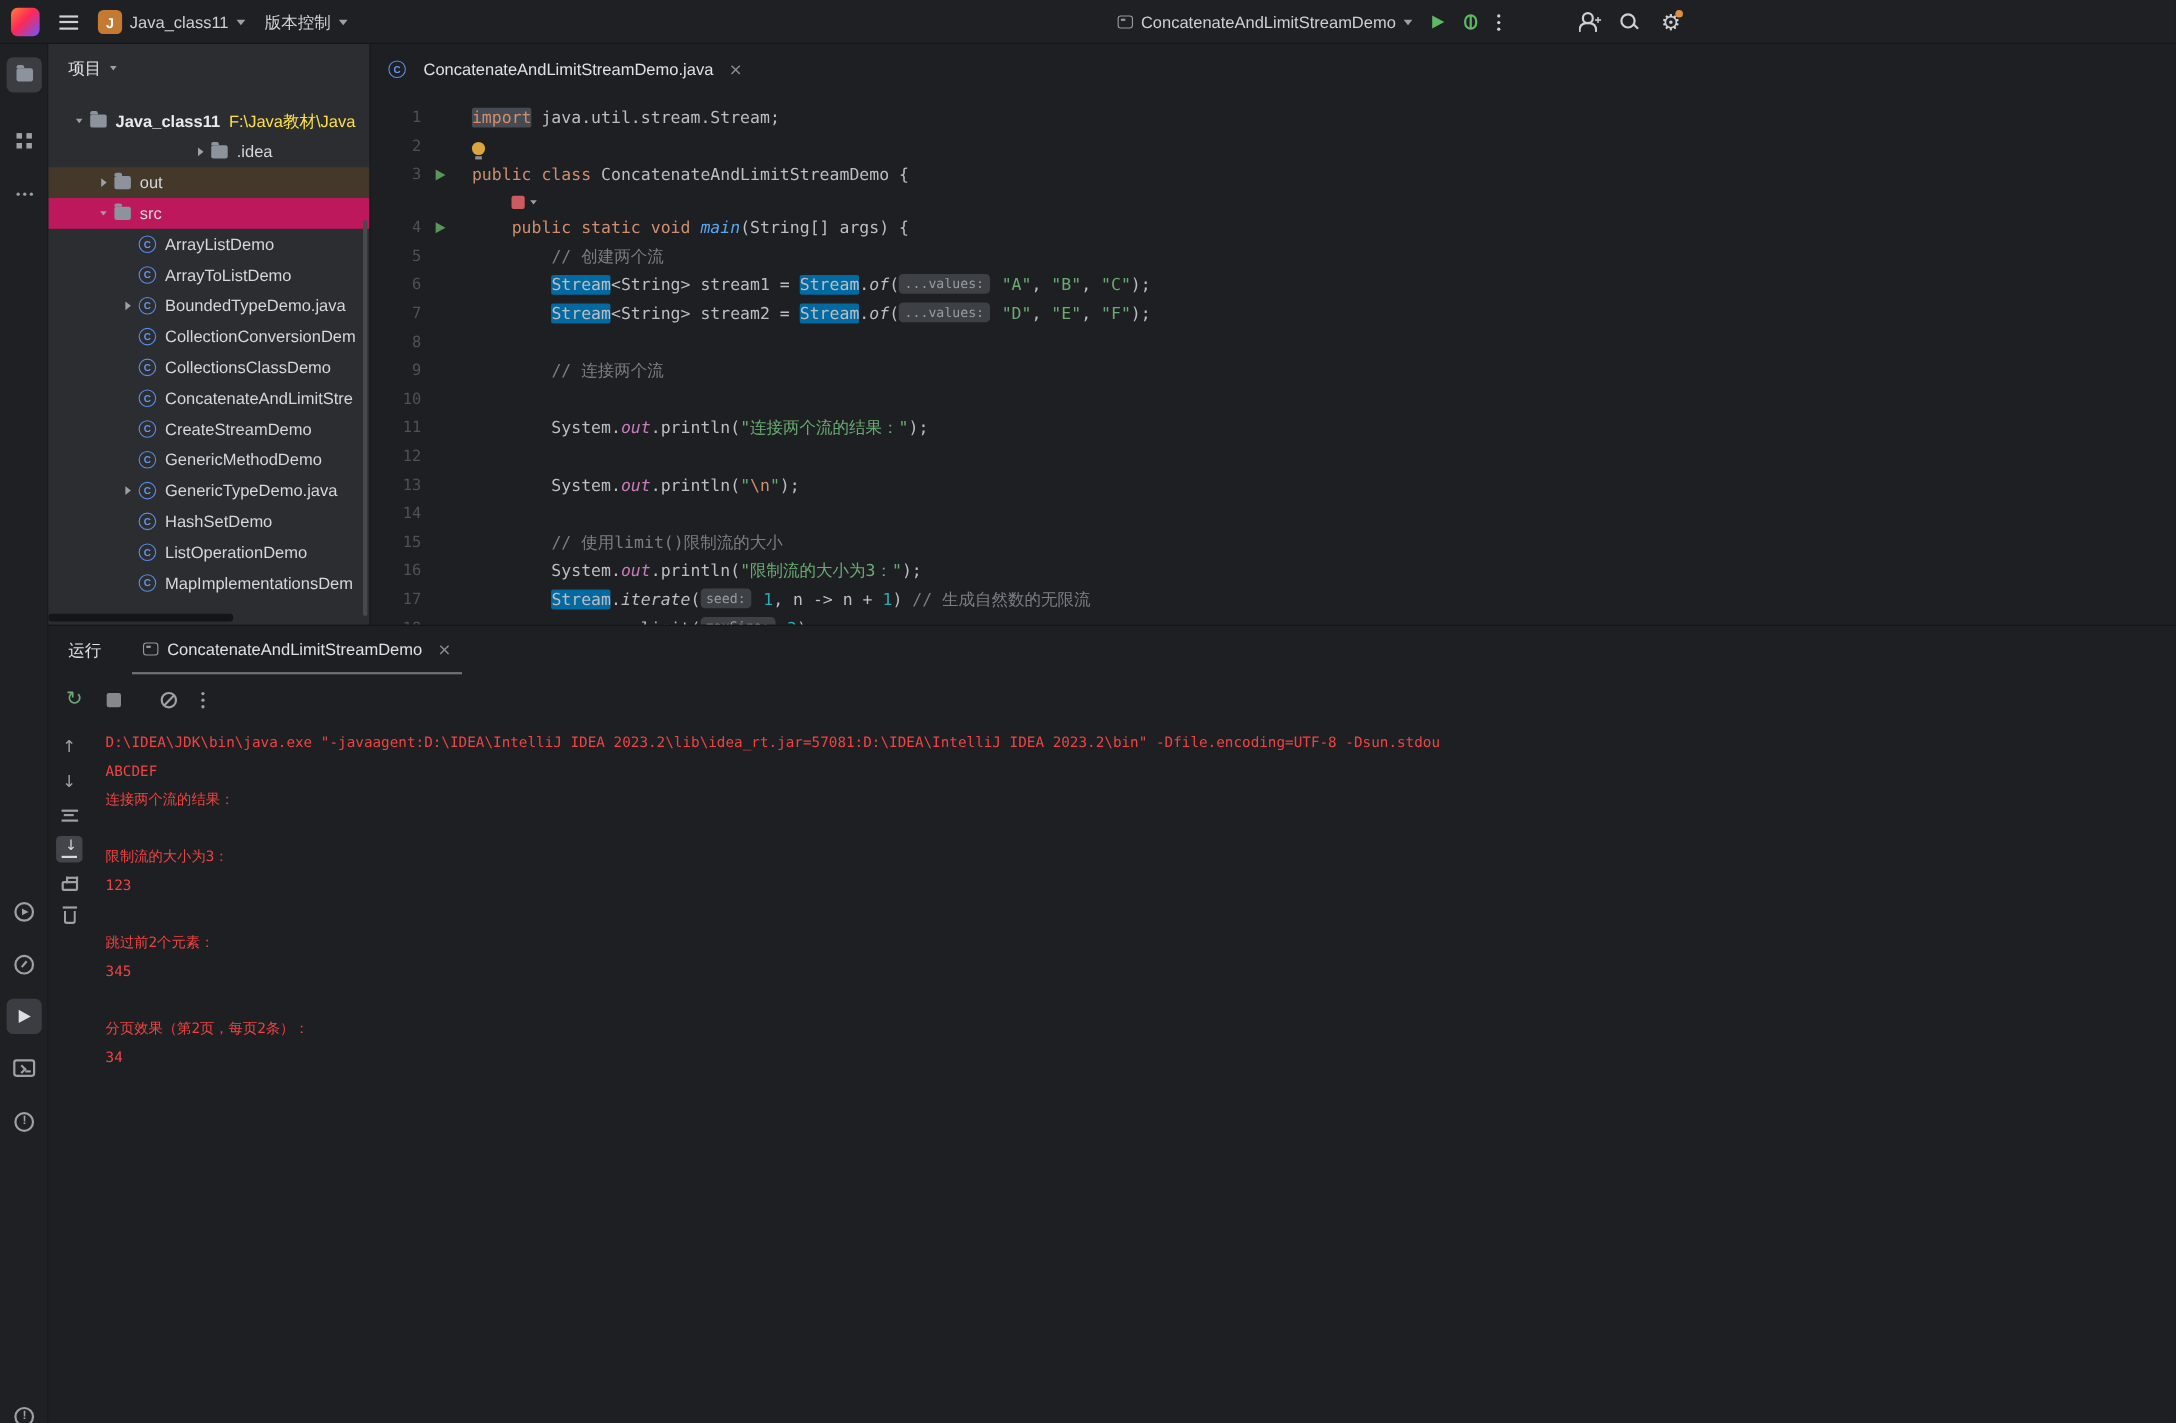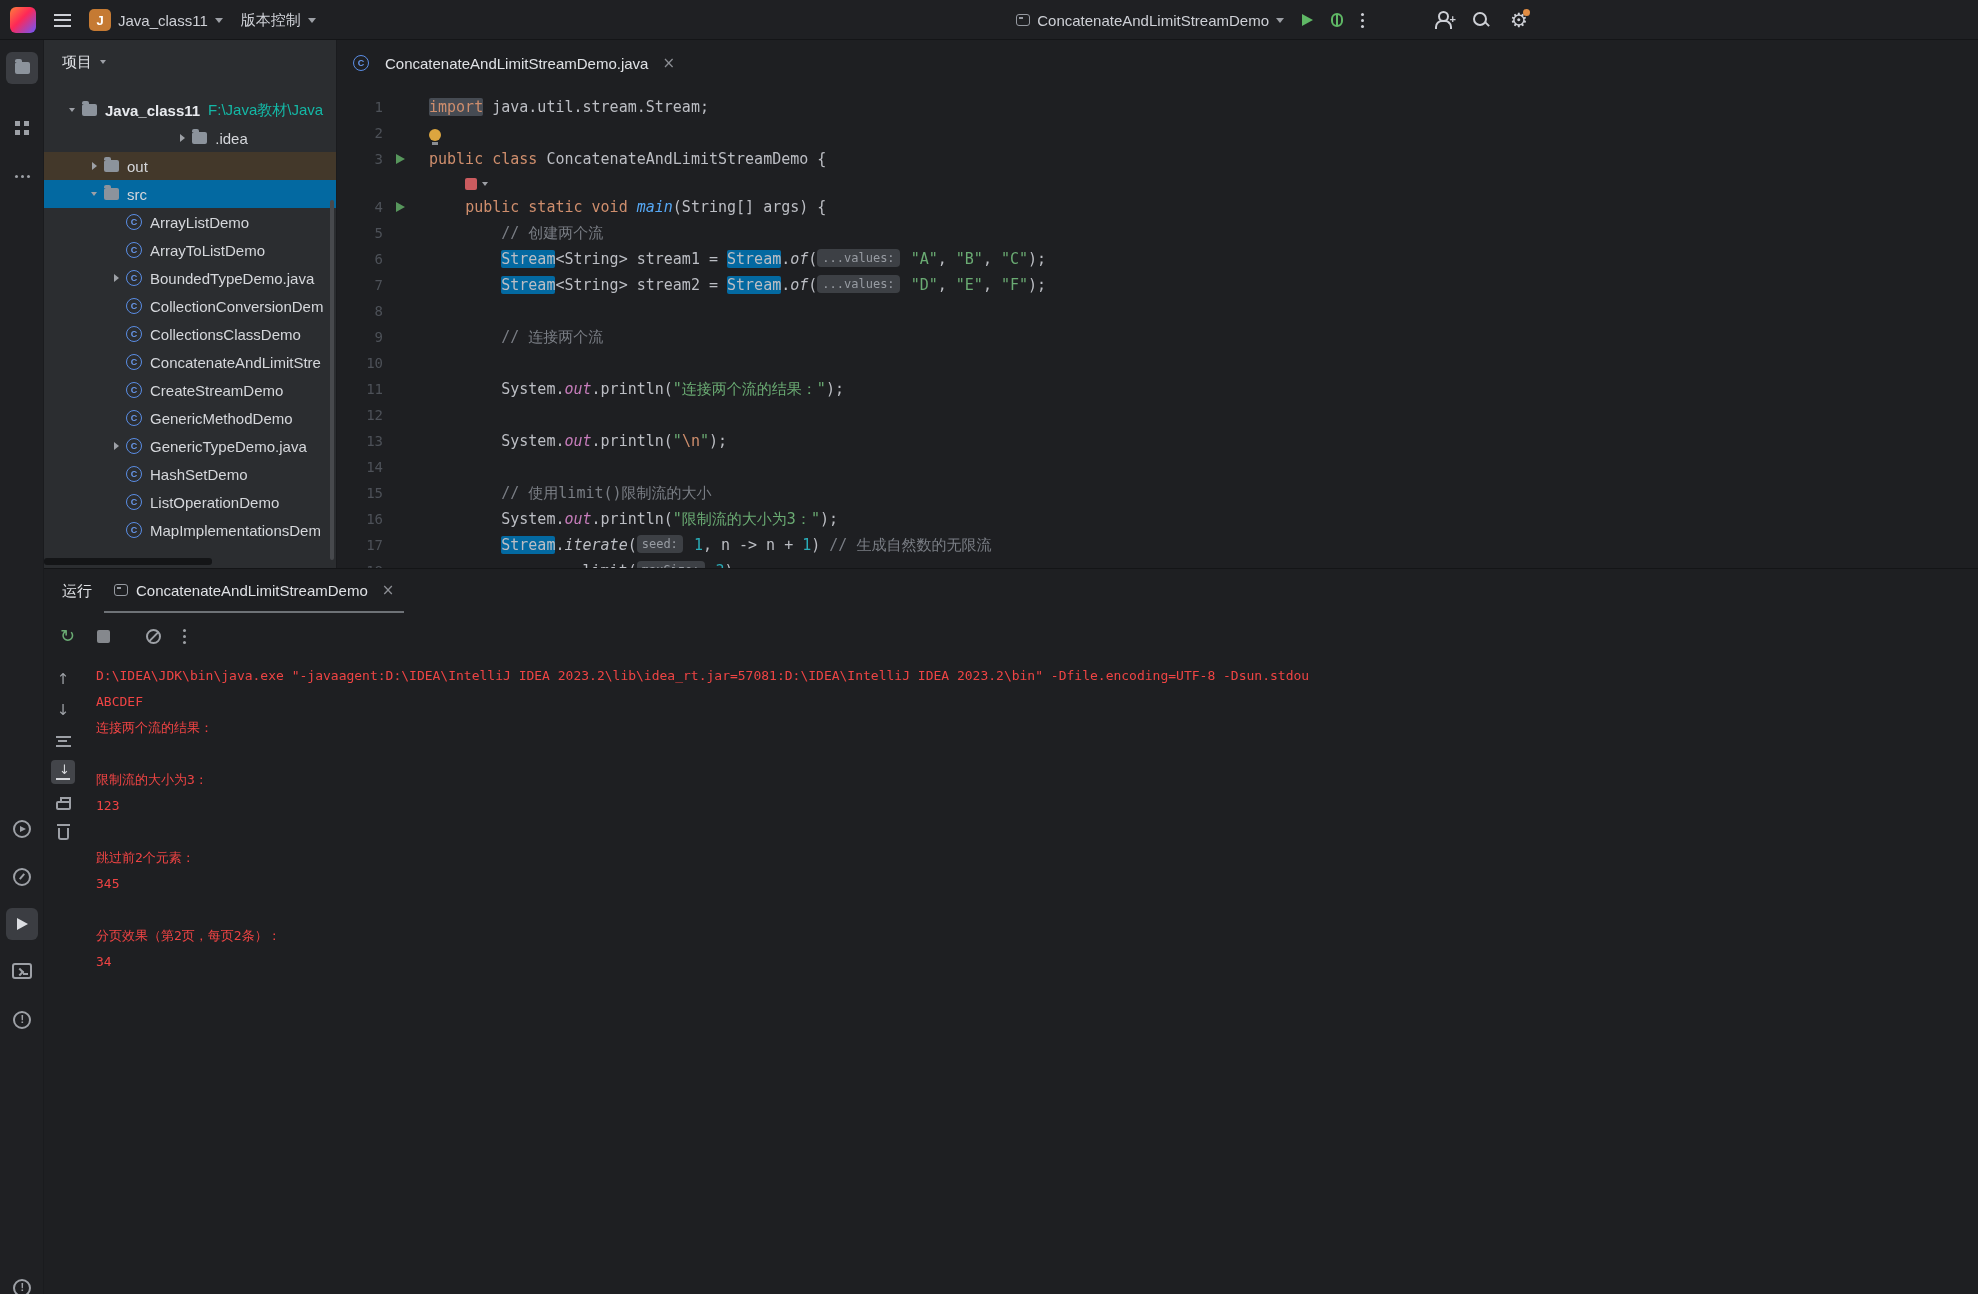--- a/index.html
+++ b/index.html
@@ -73,28 +73,28 @@
   .ico-term::after { content:""; position:absolute; right:2px; bottom:2px; width:5px; height:2px; background:#9da0a6; }
 
   
   #project-panel { position:absolute; left:44px; top:40px; width:292px; height:528px;
                    background:#2b2d30; overflow:hidden; }
   .panel-header { height:44px; display:flex; align-items:center; gap:8px; padding-left:18px;
                   font-size:15px; color:#dfe1e5; }
   #project-tree { padding-top:12px; }
   .tree-row { height:28px; display:flex; align-items:center; font-size:15px; color:#d5d7db; white-space:nowrap; }
   .tree-row.bg-brown { background:#43382a; }
-  .tree-row.bg-selected { background:#0369a1; }
+  .tree-row.bg-selected { background:#be185d; }
   .tree-chev { width:20px; flex:none; display:flex; align-items:center; justify-content:center; }
   .ico-class { width:16px; height:16px; flex:none; border:1px solid #5a8de5; border-radius:50%;
                color:#6897ea; font-size:9px; font-weight:700; display:flex; align-items:center; justify-content:center;
                margin-right:8px; }
   .tree-row .ico-folder { margin-right:8px; }
   .tree-label.bold { font-weight:700; color:#e8eaee; }
-  .tree-path { color:#14b8a6; margin-left:8px; }
+  .tree-path { color:#fde047; margin-left:8px; }
   .vscroll { position:absolute; right:2px; top:160px; width:4px; height:360px; background:#47494d; border-radius:2px; }
   .hscroll { position:absolute; left:0; bottom:3px; width:168px; height:7px; background:#141517; border-radius:3px; }
 
   
   #editor { position:absolute; left:336px; top:40px; width:1642px; height:528px;
             background:#1e1f22; border-left:1px solid #1a1b1e; overflow:hidden; }
   #tabbar { height:46px; display:flex; align-items:center; padding-left:16px; }
   .ed-tab { display:flex; align-items:center; gap:8px; font-size:15px; color:#dfe1e5; height:46px; }
   .g-close { font-family:"DejaVu Sans",sans-serif; color:#8c8e94; font-size:15px; margin-left:6px; }
   .g-close::before { content:"\00D7"; }
@@ -118,21 +118,21 @@
              position:relative; top:3px; }
   .tk-bulb::after { content:""; position:absolute; bottom:-4px; left:3px; width:6px; height:3px; background:#8a8d92; }
   .red-badge { display:inline-block; width:12px; height:12px; background:#cb5b5f; border-radius:2px;
                vertical-align:middle; margin-right:5px; }
   .inline-chev { display:inline-block; vertical-align:middle; }
 
   
   #run-panel { position:absolute; left:44px; top:568px; width:1934px; height:726px;
                background:#1e1f22; border-top:1px solid #141517; }
   .run-header { height:44px; display:flex; align-items:center; padding-left:18px; }
-  .run-title { font-size:15px; color:#dfe1e5; margin-right:12px; }
+  .run-title { font-size:15px; color:#dfe1e5; margin-right:28px; }
   .run-tab { display:flex; align-items:center; gap:8px; height:44px; padding:0 10px;
              border-bottom:2px solid #6e7277; color:#dfe1e5; font-size:15px; }
   .run-toolbar { height:46px; display:flex; align-items:center; gap:22px; padding-left:16px; }
   .g-rerun::before { content:"\21BB"; font-family:"DejaVu Sans",sans-serif; font-size:18px; color:#6aab73; line-height:1; }
   .ico-stop { width:13px; height:13px; background:#85888d; border-radius:2px; }
   .ico-nosym { width:15px; height:15px; border:2px solid #9da0a6; border-radius:50%; position:relative; }
   .ico-nosym::after { content:""; position:absolute; left:4.5px; top:-1px; width:2px; height:13px;
                       background:#9da0a6; transform:rotate(45deg); }
   .run-body { display:flex; height:636px; }
   .console-gutter { width:38px; flex:none; display:flex; flex-direction:column; align-items:center;

